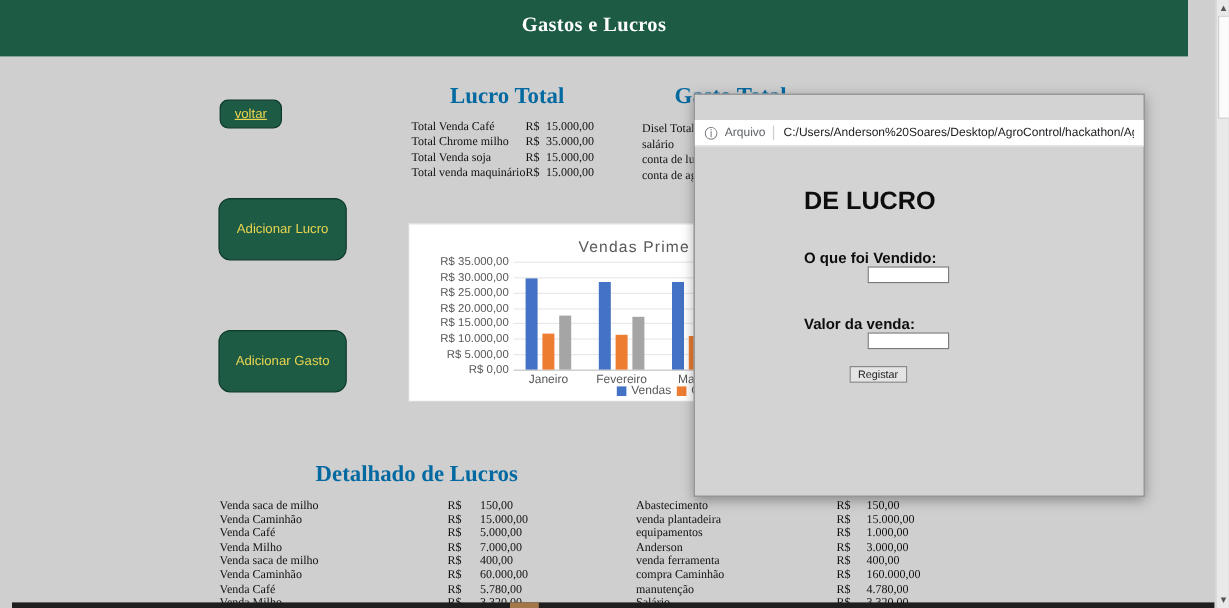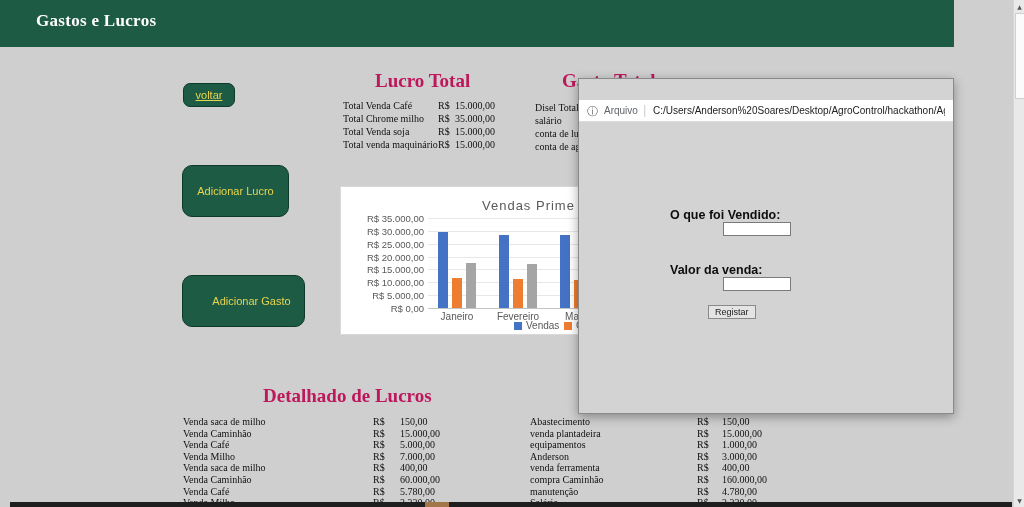--- a/index.html
+++ b/index.html
@@ -1,30 +1,30 @@
 <!DOCTYPE html>
 <html><head>
 <meta charset="utf-8">
 <style>
   html,body{margin:0;padding:0;}
   body{width:1024px;height:507px;overflow:hidden;position:relative;
        background:#cfcfcf;font-family:"Liberation Sans",sans-serif;}
   .abs{position:absolute;}
   
-  .header{left:0;top:0;width:918px;height:47px;background:#1d5b45;text-align:left;padding-left:36px;}
+  .header{left:0;top:0;width:990px;height:47px;background:#1d5b45;text-align:center;}
   .header h1{margin:0;padding-top:11px;font:bold 17px "Liberation Serif",serif;color:#fff;letter-spacing:.3px;}
   
   .gbtn{background:#1d5b45;border:1px solid #0e3a2a;color:#e8d44f;
         font:11px "Liberation Sans",sans-serif;display:flex;align-items:center;justify-content:center;
         cursor:pointer;}
   .gbtn.small{left:183px;top:83px;width:50px;height:22px;border-radius:7px;text-decoration:underline;}
   .gbtn.big1{left:182px;top:165px;width:105px;height:50px;border-radius:10px;}
-  .gbtn.big2{left:182px;top:275px;width:105px;height:50px;border-radius:10px;padding-left:16px;}
+  .gbtn.big2{left:182px;top:275px;width:105px;height:50px;border-radius:10px;}
   
-  .stitle{font:bold 19px "Liberation Serif",serif;color:#be185d;white-space:nowrap;}
+  .stitle{font:bold 19px "Liberation Serif",serif;color:#0369a1;white-space:nowrap;}
   
   .chart-card{left:340px;top:186px;width:400px;height:147px;background:#fff;border:1px solid #d9d9d9;}
   .chart-title{left:482px;top:198px;font:13px "Liberation Sans",sans-serif;color:#595959;letter-spacing:1px;white-space:nowrap;}
   
   .popup{left:578px;top:78px;width:374px;height:334px;background:#d3d3d3;border:1px solid #8a8a8a;
          box-shadow:0 3px 10px rgba(0,0,0,.35);z-index:30;}
   .titlebar{position:absolute;left:0;top:0;right:0;height:20px;background:#f6f6f6;border-bottom:1px solid #e0e0e0;}
   .chrome-ic{position:absolute;left:7px;top:5px;width:7px;height:7px;border:2px solid #4a4a4a;border-radius:50%;}
   .ptitle{position:absolute;left:23px;top:4px;font:9.5px "Liberation Sans",sans-serif;color:#3c3c3c;white-space:nowrap;}
   .wc{position:absolute;color:#444;cursor:pointer;}
@@ -178,18 +178,19 @@
   <div class="sarrow" style="top:494px;">▼</div>
 </div>
 
 <div class="abs popup">
   <div class="addressbar">
     <span class="info-ic">ⓘ</span>
     <span class="arquivo">Arquivo</span>
     <span class="sep">|</span>
     <span class="url">C:/Users/Anderson%20Soares/Desktop/AgroControl/hackathon/AgroControl/Gasto...</span>
   </div>
+  <div class="phead" style="top:77px;">DE LUCRO</div>
   <div class="plabel" style="top:129px;">O que foi Vendido:</div>
   <input class="pinput" style="top: 143px;" value="">
   <div class="plabel" style="top:184px;">Valor da venda:</div>
   <input class="pinput" style="top: 198px;" value="">
   <button class="registar">Registar</button>
 </div>
 
 </body></html>

